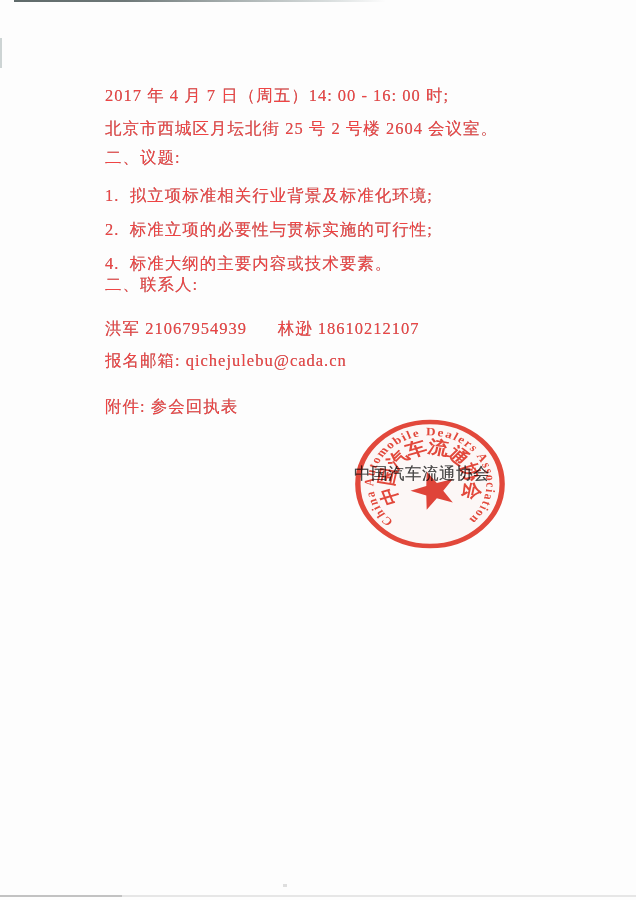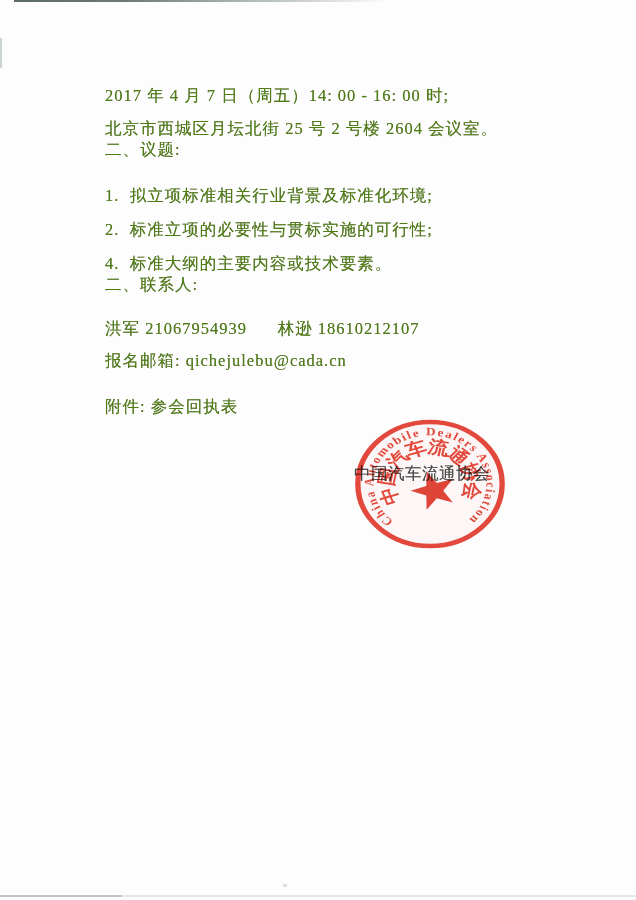--- a/index.html
+++ b/index.html
@@ -11,21 +11,21 @@
     font-family:"Liberation Serif","DejaVu Serif",serif;
   }
   .page{position:absolute;inset:0;}
   .doc-line{
     position:absolute;
     left:105px;
     margin:0;
     font-size:16.5px;
     line-height:19px;
     letter-spacing:1px;
-    color:#4d7c0f;
+    color:#ef4444;
     white-space:pre;
     text-shadow:0 0 0.6px rgba(70,70,70,0.55);
   }
   .signature-date{
     position:absolute;
     left:354px;top:463px;
     margin:0;
     font-size:16.5px;
     letter-spacing:0.5px;
     color:#474747;
@@ -77,21 +77,21 @@
 </head>
 <body>
 
 <div class="page">
 
   <div class="artifact artifact-top"></div>
   <div class="artifact artifact-left"></div>
 
   <p class="doc-line" style="top:86px">2017 年 4 月 7 日（周五）14: 00 - 16: 00 时;</p>
   <p class="doc-line" style="top:119px">北京市西城区月坛北街 25 号 2 号楼 2604 会议室。</p>
-  <p class="doc-line" style="top:140px">二、议题:</p>
+  <p class="doc-line" style="top:148px">二、议题:</p>
   <p class="doc-line" style="top:186px">1.  拟立项标准相关行业背景及标准化环境;</p>
   <p class="doc-line" style="top:220px">2.  标准立项的必要性与贯标实施的可行性;</p>
   <p class="doc-line" style="top:254px">4.  标准大纲的主要内容或技术要素。</p>
   <p class="doc-line" style="top:275px">二、联系人:</p>
   <p class="doc-line" style="top:319px">洪军 21067954939      林逊 18610212107</p>
   <p class="doc-line" style="top:397px">附件: 参会回执表</p>
   <p class="doc-line" style="top:351px">报名邮箱: qichejulebu@cada.cn</p>
 
   <p class="signature-date">中国汽车流通协会</p>
 

